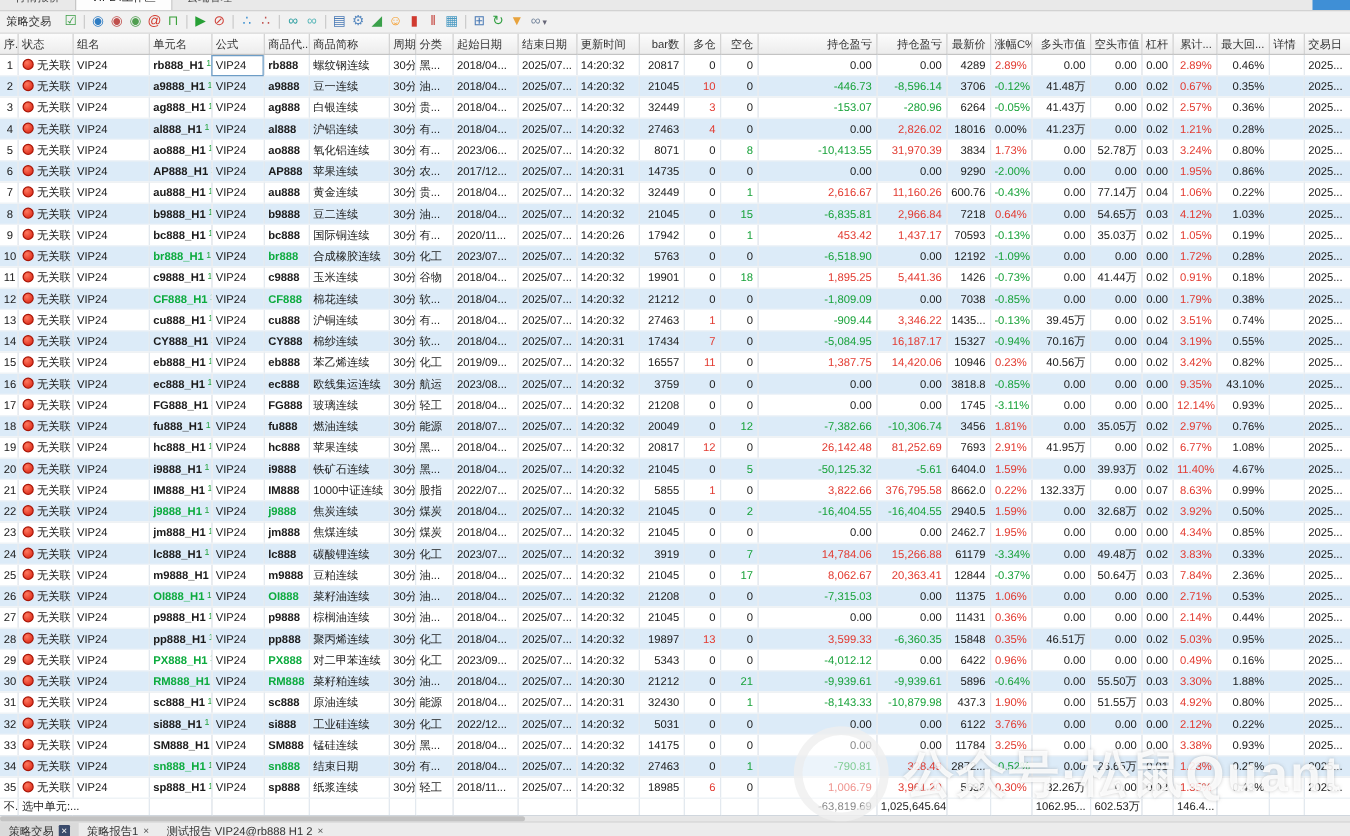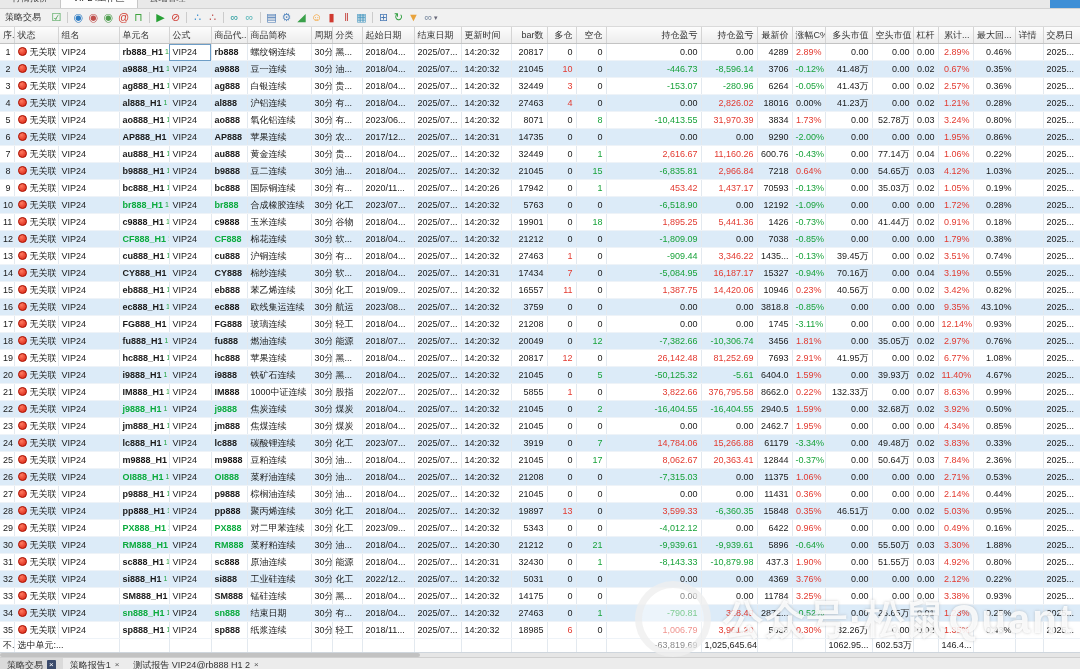--- a/index.html
+++ b/index.html
@@ -1049,21 +1049,21 @@
         <td>30分...</td>
         <td>化工</td>
         <td>2022/12...</td>
         <td>2025/07...</td>
         <td>14:20:32</td>
         <td class="r">5031</td>
         <td class="r">0</td>
         <td class="r">0</td>
         <td class="r">0.00</td>
         <td class="r">0.00</td>
-        <td class="r">4369</td>
+        <td class="r">6122</td>
         <td class="r red">3.76%</td>
         <td class="r">0.00</td>
         <td class="r">0.00</td>
         <td class="r">0.00</td>
         <td class="r red">2.12%</td>
         <td class="r">0.22%</td>
         <td></td>
         <td>2025...</td>
       </tr>
       <tr class="odd">

